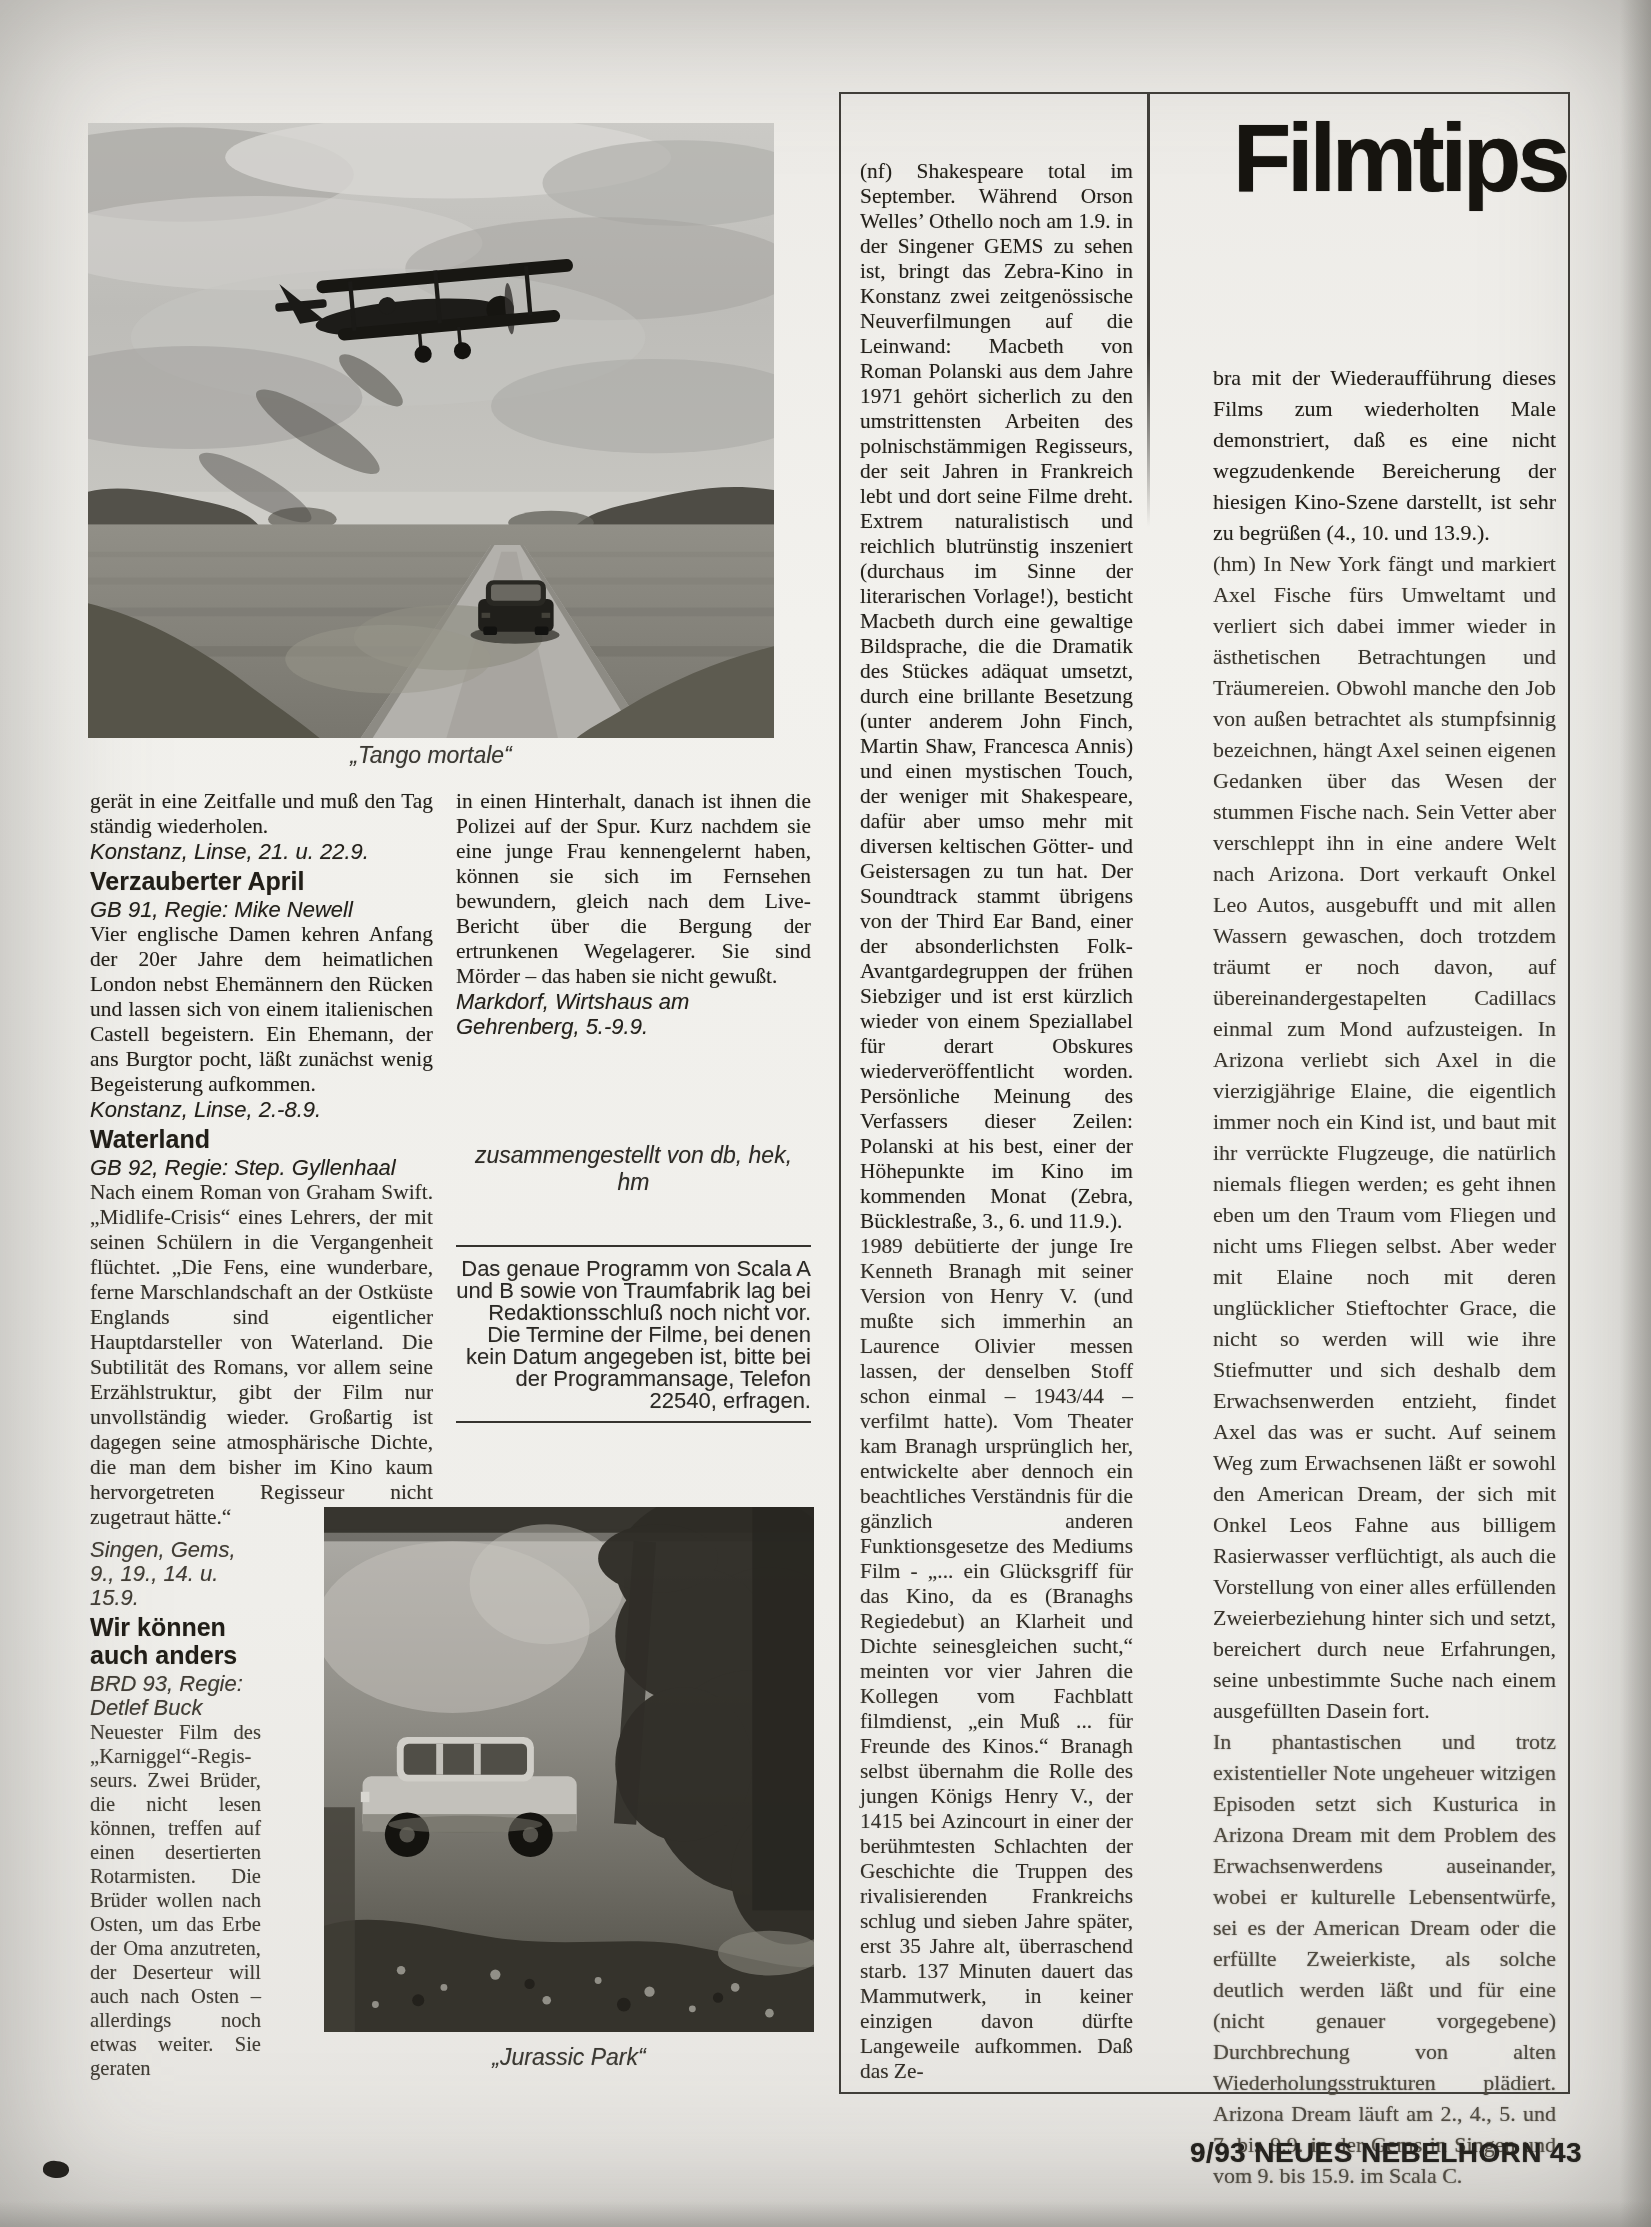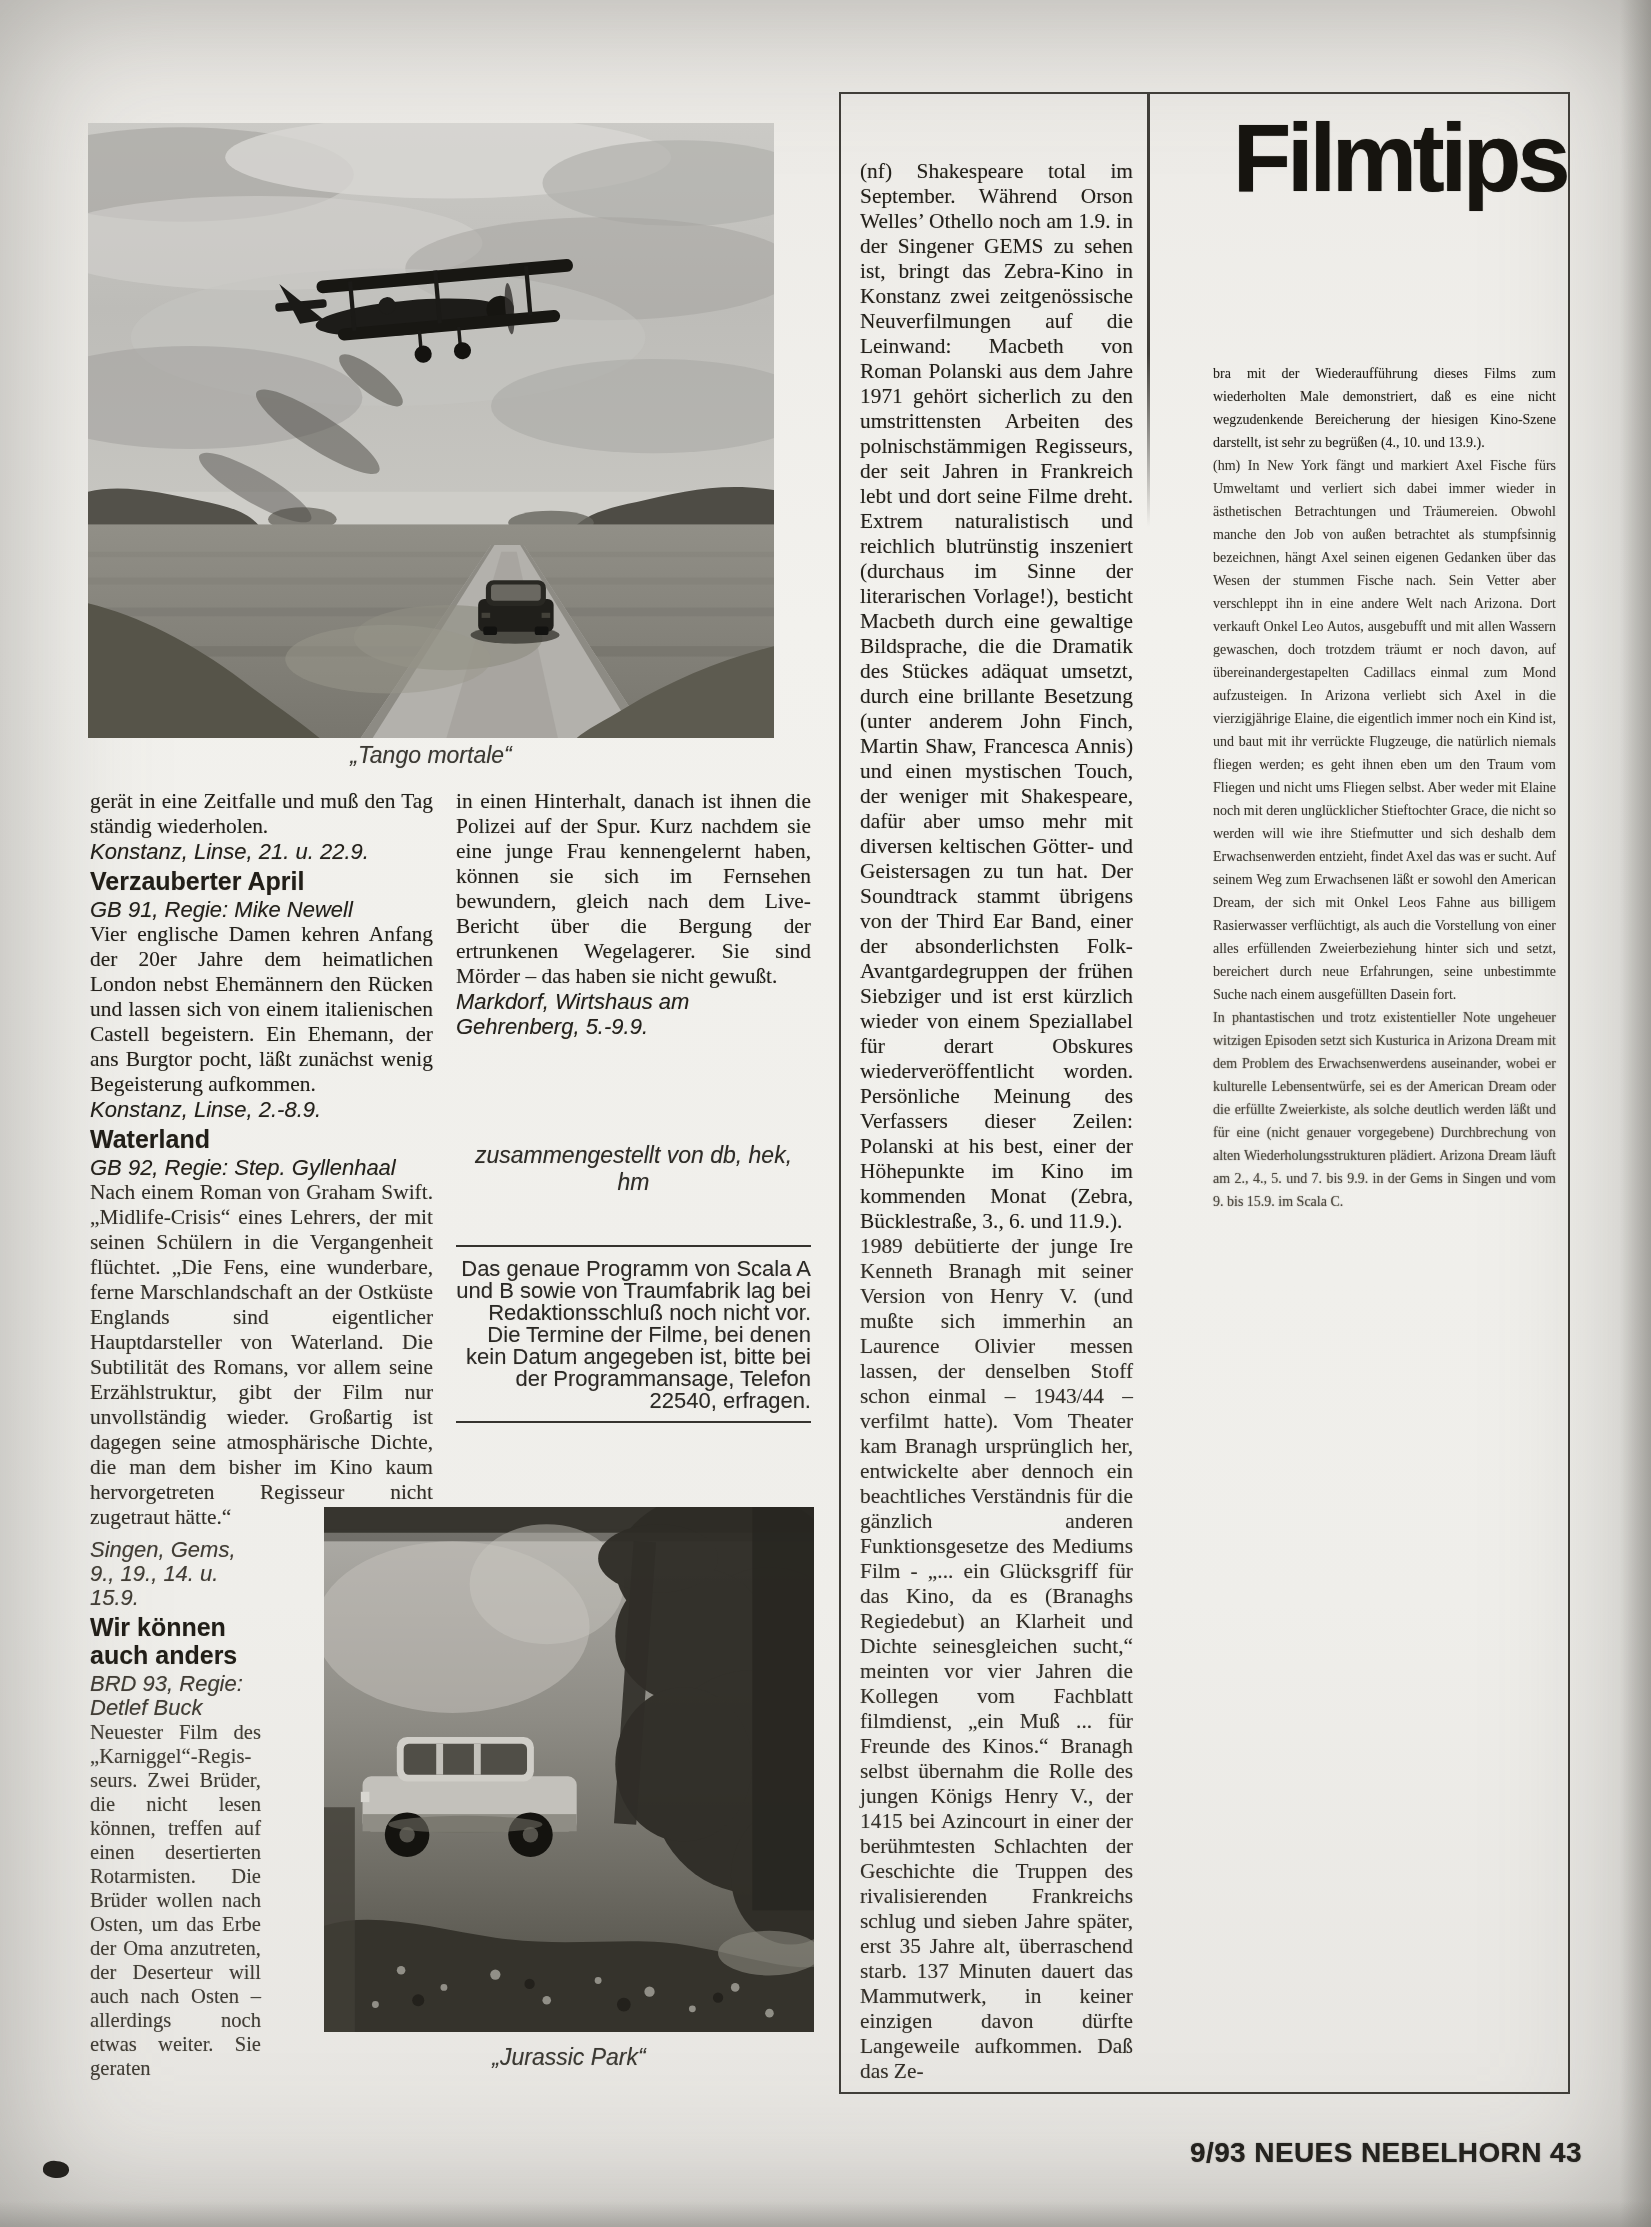--- a/index.html
+++ b/index.html
@@ -50,21 +50,21 @@
   .frame{position:absolute;left:839px;top:92px;width:727px;height:1998px;
          border:2.6px solid #403e39;}
   .divider{position:absolute;left:306px;top:0;width:2.6px;height:433px;
            background:linear-gradient(180deg,#403e39 60%,rgba(64,62,57,0));}
   .headline{position:absolute;top:3.4px;right:1.7px;font-family:"Liberation Sans",sans-serif;
             font-weight:bold;font-size:96px;line-height:1.02;letter-spacing:-4.3px;
             color:#16140f;text-shadow:0 0 0.9px rgba(20,18,12,.6);margin-top:12px;}
   .c2{position:absolute;left:19px;top:33px;width:273px;font-size:21.4px;line-height:25px;
       text-align:justify;hyphens:auto;text-shadow:0 0 0.9px rgba(60,56,48,.35);margin-top:32px;}
   .c2 p{margin:0;}
-  .c3{position:absolute;left:372px;top:268px;width:343px;font-size:14px;line-height:23px;
+  .c3{position:absolute;left:372px;top:268px;width:343px;font-size:22px;line-height:31px;
       text-align:justify;hyphens:auto;text-shadow:0 0 0.9px rgba(60,56,48,.3);}
   .c3 p{margin:0;}
   .fade1{color:#3a362e;}
   .fade2{color:#504b41;text-shadow:0 0 1.4px rgba(80,75,65,.7);}
 
   .footer{position:absolute;left:1190px;top:2137px;font-family:"Liberation Sans",sans-serif;
           font-weight:bold;font-size:28px;letter-spacing:0.4px;color:#24221e;
           text-shadow:0 0 1.2px rgba(36,34,30,.75);}
   .smudge{position:absolute;left:43px;top:2161px;width:26px;height:17px;background:#23211d;
           border-radius:50% 40% 55% 40%;transform:rotate(10deg);}

